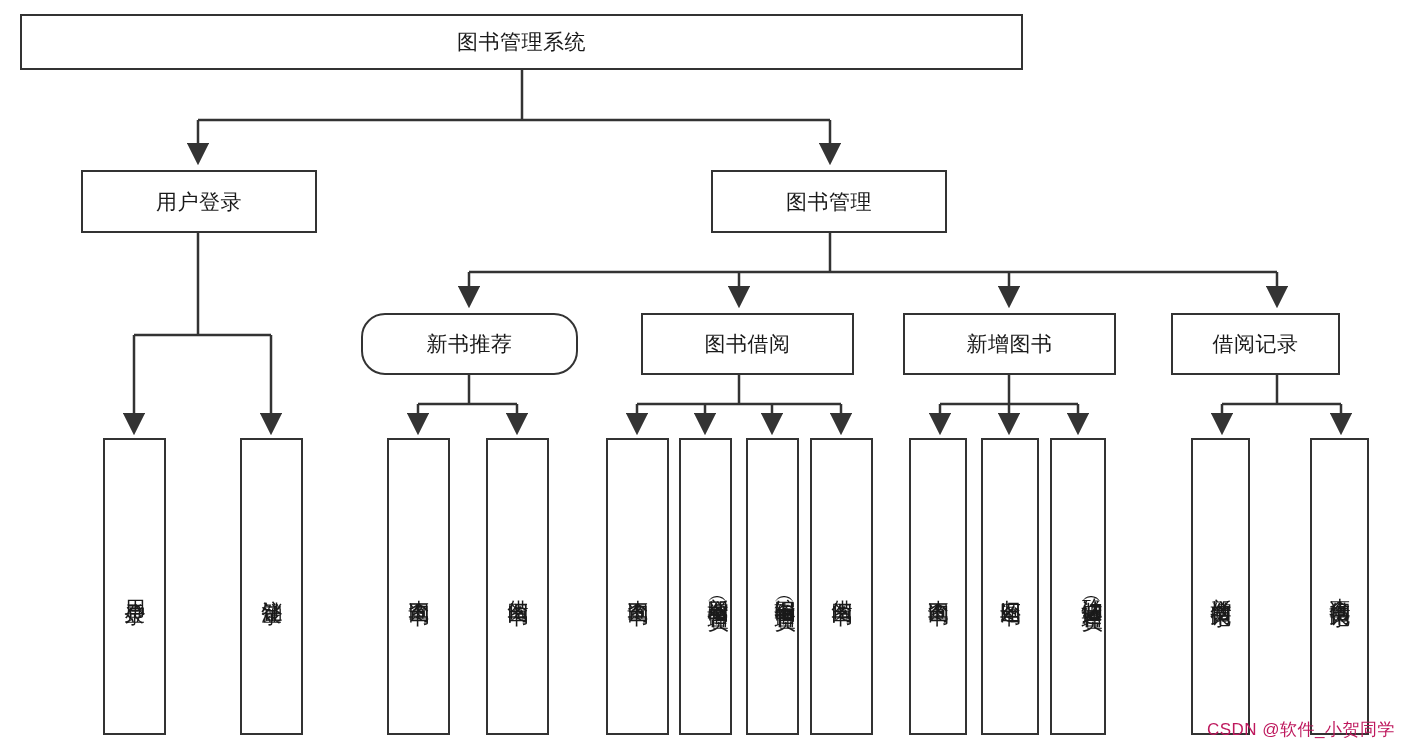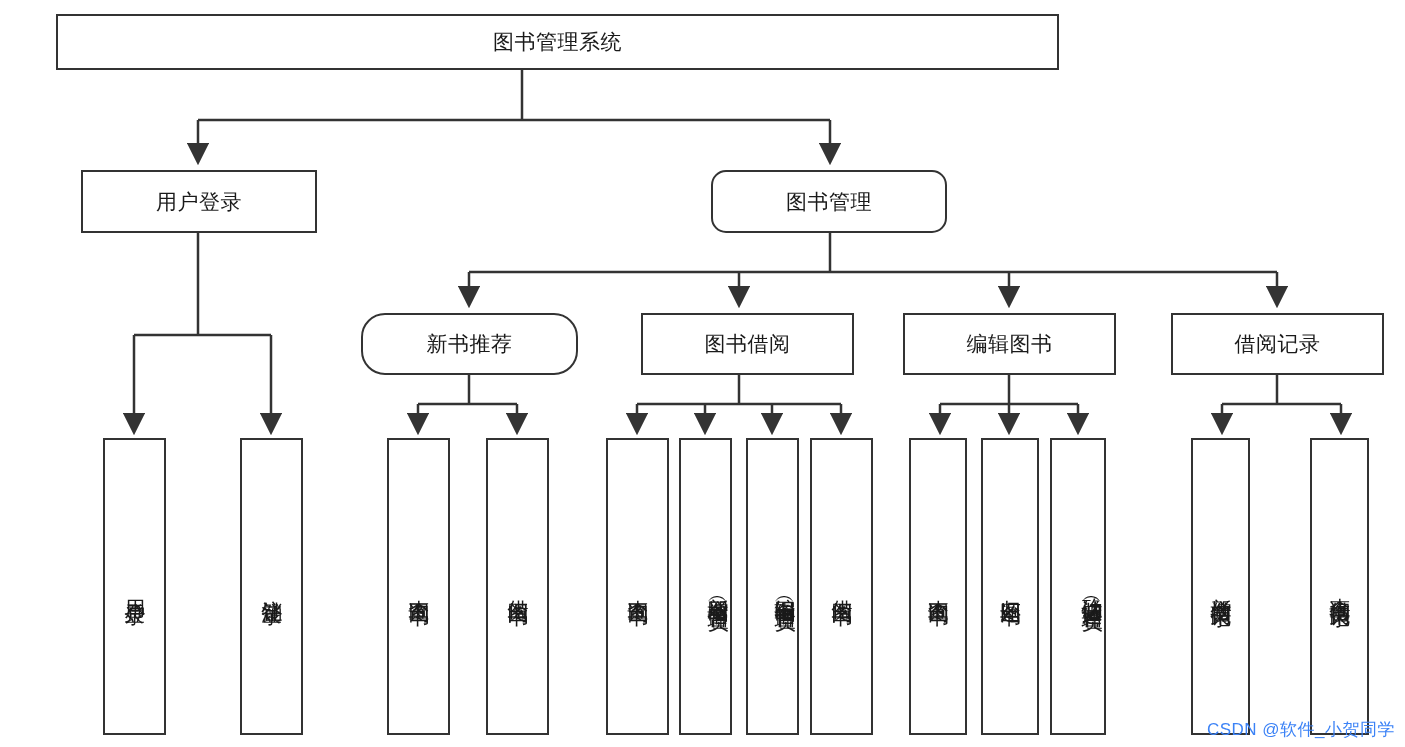--- a/index.html
+++ b/index.html
@@ -59,21 +59,21 @@
   .vert .node-label {
     writing-mode: vertical-rl;
     text-orientation: upright;
     line-height: 1.18;
   }
   #watermark {
     position: absolute;
     right: 10px;
     bottom: 6px;
     font-size: 17px;
-    color: #3b82f6;
+    color: #be185d;
     white-space: nowrap;
     letter-spacing: 0.5px;
   }
 </style>
 </head>
 <body>
 
 <div id="diagram-root">
 
   <svg id="connectors" viewBox="0 0 1405 747" xmlns="http://www.w3.org/2000/svg">
@@ -119,45 +119,45 @@
       <path d="M 1009 404 L 1009 424" marker-end="url(#arrow)"></path>
       <path d="M 1078 404 L 1078 424" marker-end="url(#arrow)"></path>
 
       <path d="M 1277 375 L 1277 404"></path>
       <path d="M 1222 404 L 1341 404"></path>
       <path d="M 1222 404 L 1222 424" marker-end="url(#arrow)"></path>
       <path d="M 1341 404 L 1341 424" marker-end="url(#arrow)"></path>
     </g>
   </svg>
 
-  <div class="node horiz" style="left:20px; top:14px; width:1003px; height:56px;margin-left:36px;">
+  <div class="node horiz" style="left:20px; top:14px; width:1003px; height:56px;">
     <span class="node-label">图书管理系统</span>
   </div>
 
   <div class="node horiz" style="left:81px; top:170px; width:236px; height:63px;">
     <span class="node-label">用户登录</span>
   </div>
 
-  <div class="node horiz" style="left:711px; top:170px; width:236px; height:63px;border-radius:15px;">
+  <div class="node horiz" style="left:711px; top:170px; width:236px; height:63px;">
     <span class="node-label">图书管理</span>
   </div>
 
   <div class="node horiz" style="left:361px; top:313px; width:217px; height:62px;border-radius:24px;">
     <span class="node-label">新书推荐</span>
   </div>
 
   <div class="node horiz" style="left:633px; top:313px; width:213px; height:62px;margin-left:8px;">
     <span class="node-label">图书借阅</span>
   </div>
 
   <div class="node horiz" style="left:903px; top:313px; width:213px; height:62px;">
-    <span class="node-label">编辑图书</span>
-  </div>
-
-  <div class="node horiz" style="left:1171px; top:313px; width:213px; height:62px;">
+    <span class="node-label">新增图书</span>
+  </div>
+
+  <div class="node horiz" style="left:1171px; top:313px; width:169px; height:62px;">
     <span class="node-label">借阅记录</span>
   </div>
 
   <div class="node vert leaf-mid" style="left:103px; top:438px; width:63px; height:297px;">
     <span class="node-label">用户登录</span>
   </div>
 
   <div class="node vert leaf-mid" style="left:240px; top:438px; width:63px; height:297px;">
     <span class="node-label">注销登录</span>
   </div>

